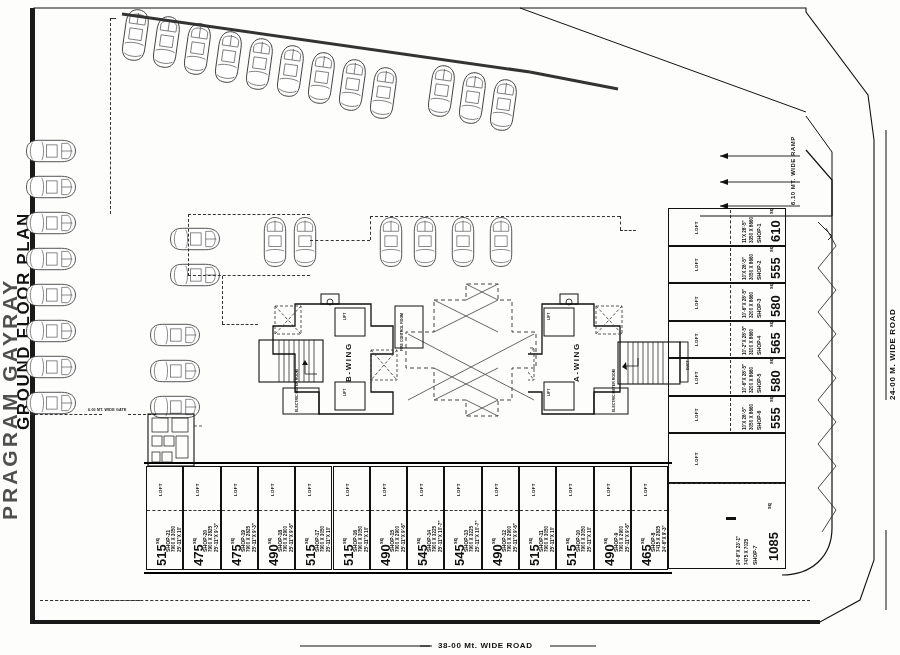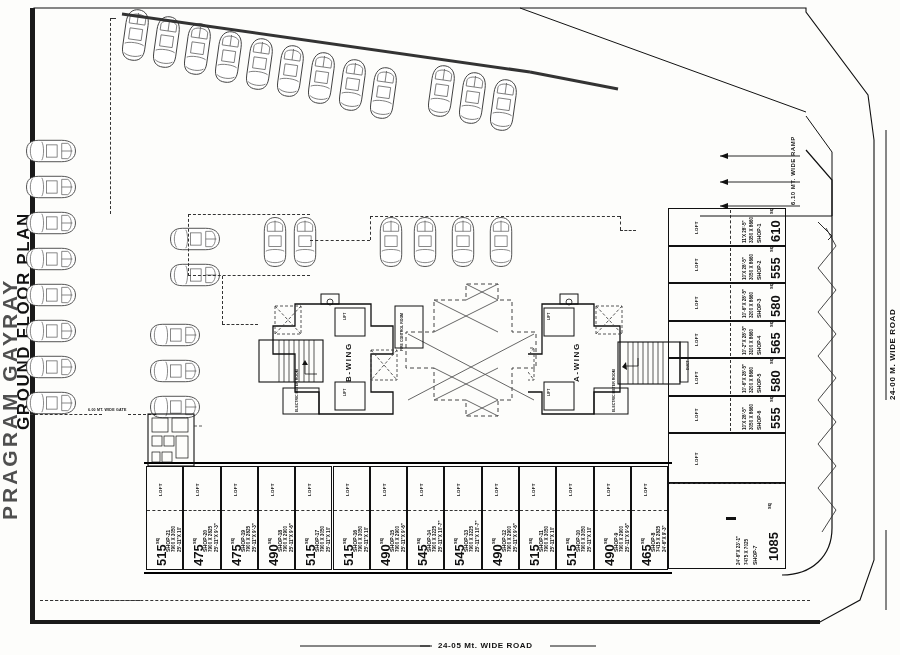--- a/index.html
+++ b/index.html
@@ -836,21 +836,21 @@
     <path d="M106,6 L132,42 L132,106" stroke="#111" stroke-width="1" fill="none"></path>
     <path d="M0,106 L132,106" stroke="#111" stroke-width="1" fill="none"></path>
     <path d="M118,112 L132,126 L118,140" stroke="#111" stroke-width=".9" fill="none"></path>
   </svg>
 
   <svg class="abs" style="left:812px;top:228px;" width="26" height="340">
     <path d="M14,0 L24,18 L6,40 L24,62 L6,84 L24,106 L6,128 L24,150 L6,172 L24,194
              L6,216 L24,238 L6,260 L24,282 L10,304" stroke="#333" stroke-width=".9" fill="none"></path>
   </svg>
 
-  <div class="abs roadlbl" style="left:438px;top:641px;">24-05 Mt. WIDE ROAD</div>
+  <div class="abs roadlbl" style="left:438px;top:641px;">38-00 Mt. WIDE ROAD</div>
   <svg class="abs" style="left:300px;top:640px;" width="300" height="14">
     <path d="M120,6 L132,6" stroke="#111" stroke-width="1"></path>
     <path d="M250,6 L296,6" stroke="#111" stroke-width="1"></path>
     <path d="M0,6 L130,6" stroke="#111" stroke-width="1"></path>
   </svg>
   <div class="rot rm90 roadlbl" style="left:888px;top:400px;">24-00 M. WIDE ROAD</div>
   <svg class="abs" style="left:880px;top:120px;" width="14" height="500">
     <path d="M6,10 L6,280" stroke="#111" stroke-width="1"></path>
     <path d="M6,410 L6,490" stroke="#111" stroke-width="1"></path>
   </svg>

